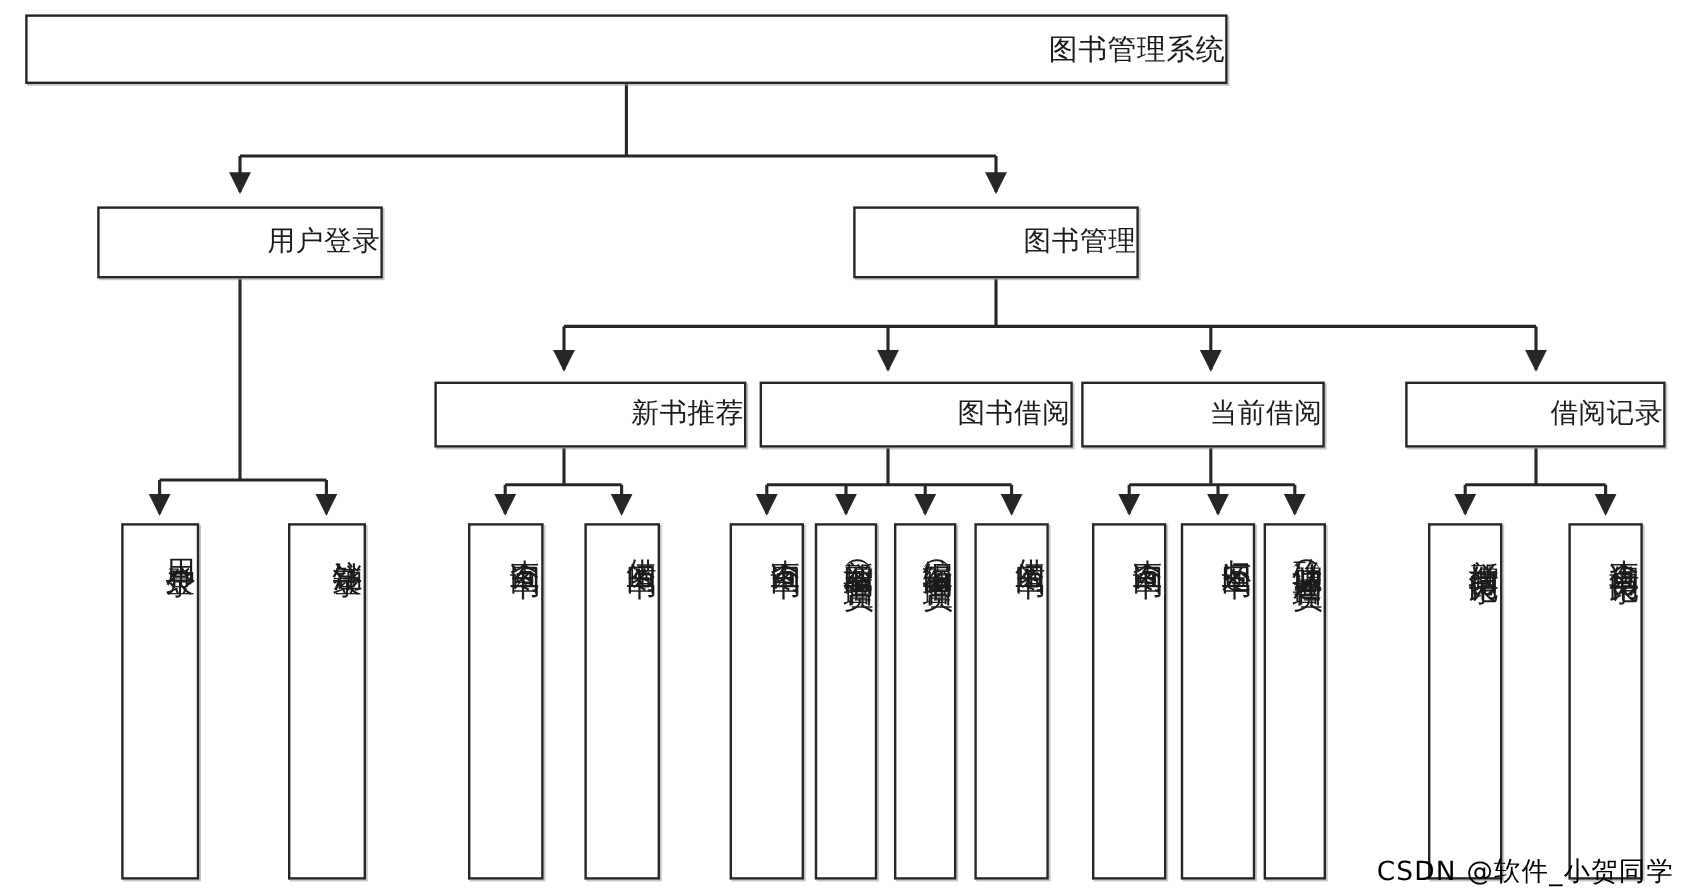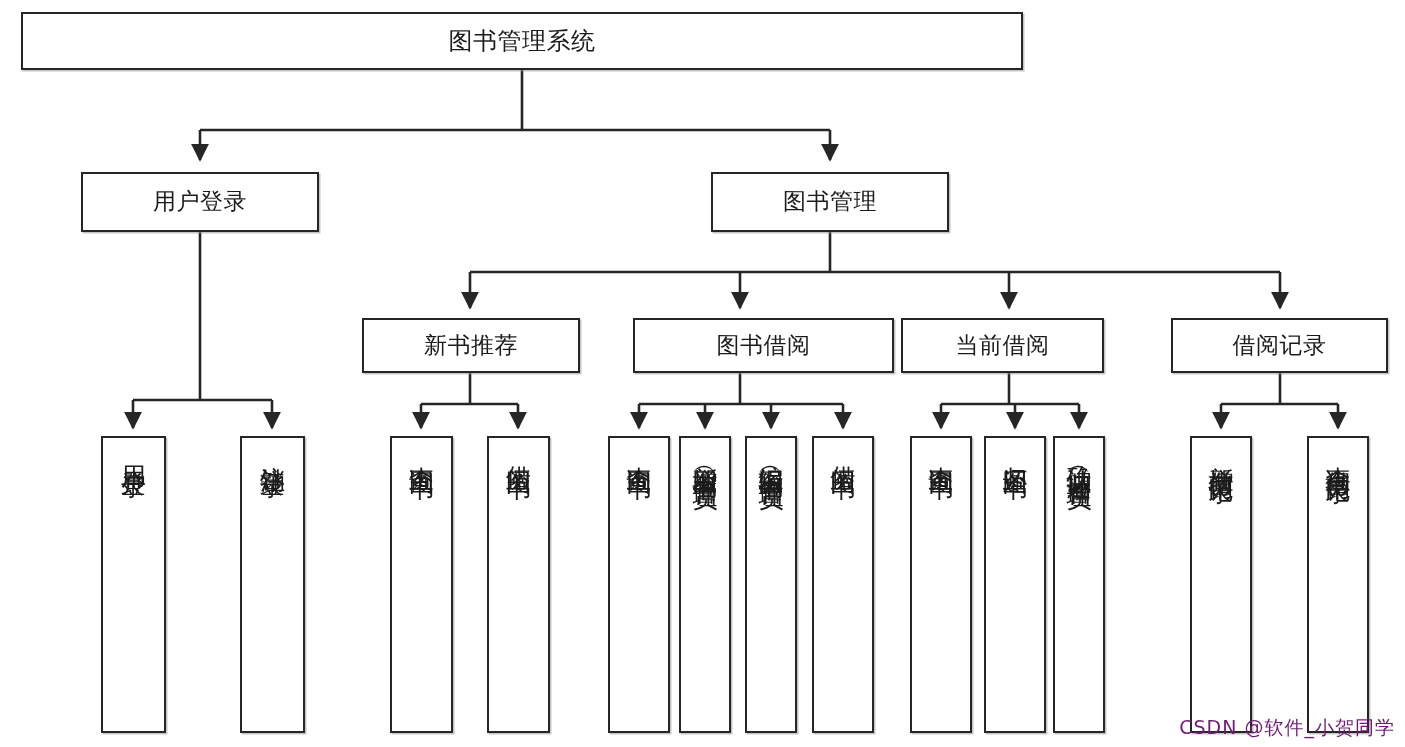--- a/index.html
+++ b/index.html
@@ -25,21 +25,21 @@
     height: 747px;
     pointer-events: none;
   }
   .node {
     position: absolute;
     box-sizing: border-box;
     border: 2.5px solid #262626;
     background: #ffffff;
     display: flex;
     align-items: center;
-    justify-content: center;
+    justify-content: flex-end;
     color: #1b1b1b;
     box-shadow: 1.5px 1.5px 0 0 rgba(150,150,150,0.55);
   }
   .node .lbl {
     display: block;
     text-align: center;
     letter-spacing: 0.5px;
   }
   .node.horiz .lbl {
     font-size: 23px;
@@ -56,22 +56,22 @@
     font-size: 25px;
     line-height: 1.08;
     letter-spacing: 3px;
     white-space: nowrap;
   }
   .node.root .lbl { font-size: 24px; }
   .watermark {
     position: absolute;
     right: 10px;
     bottom: 6px;
-    font-size: 19px;
-    color: #701a75;
+    font-size: 22px;
+    color: #000000;
     letter-spacing: 1px;
     white-space: nowrap;
     user-select: none;
   }
 </style>
 </head>
 <body>
 
 <div id="canvas">
 
@@ -129,21 +129,21 @@
     <span class="lbl">图书管理系统</span>
   </div>
 
   <div class="node horiz" style="left:81px; top:172px; width:238px; height:60px;">
     <span class="lbl">用户登录</span>
   </div>
   <div class="node horiz" style="left:711px; top:172px; width:238px; height:60px;">
     <span class="lbl">图书管理</span>
   </div>
 
-  <div class="node horiz" style="left:362px; top:318px; width:218px; height:55px;">
+  <div class="node horiz" style="left:362px; top:318px; width:260px; height:55px;">
     <span class="lbl">新书推荐</span>
   </div>
   <div class="node horiz" style="left:633px; top:318px; width:261px; height:55px;">
     <span class="lbl">图书借阅</span>
   </div>
   <div class="node horiz" style="left:901px; top:318px; width:203px; height:55px;">
     <span class="lbl">当前借阅</span>
   </div>
   <div class="node horiz" style="left:1171px; top:318px; width:217px; height:55px;">
     <span class="lbl">借阅记录</span>

